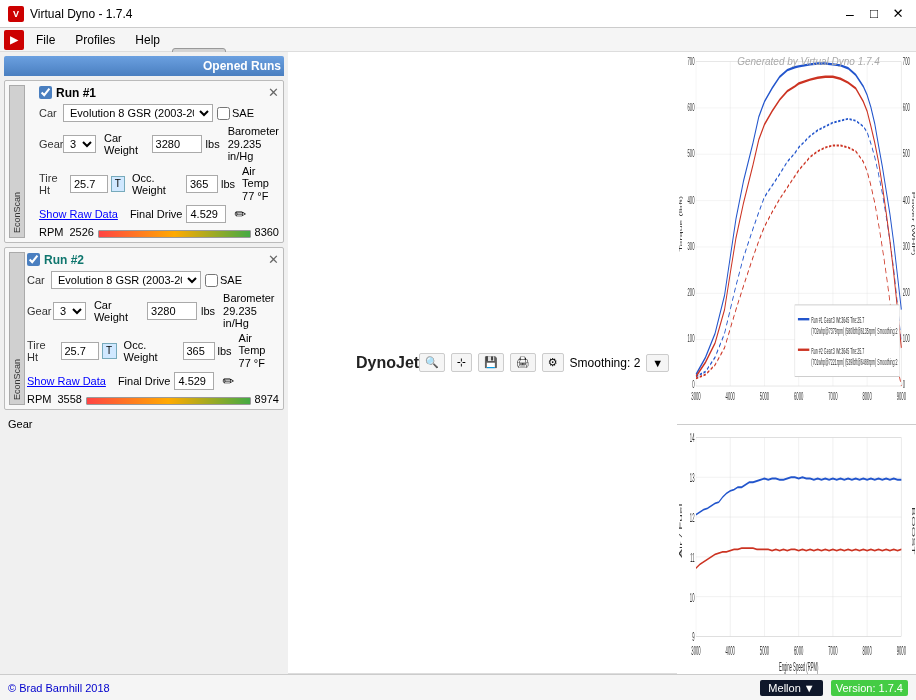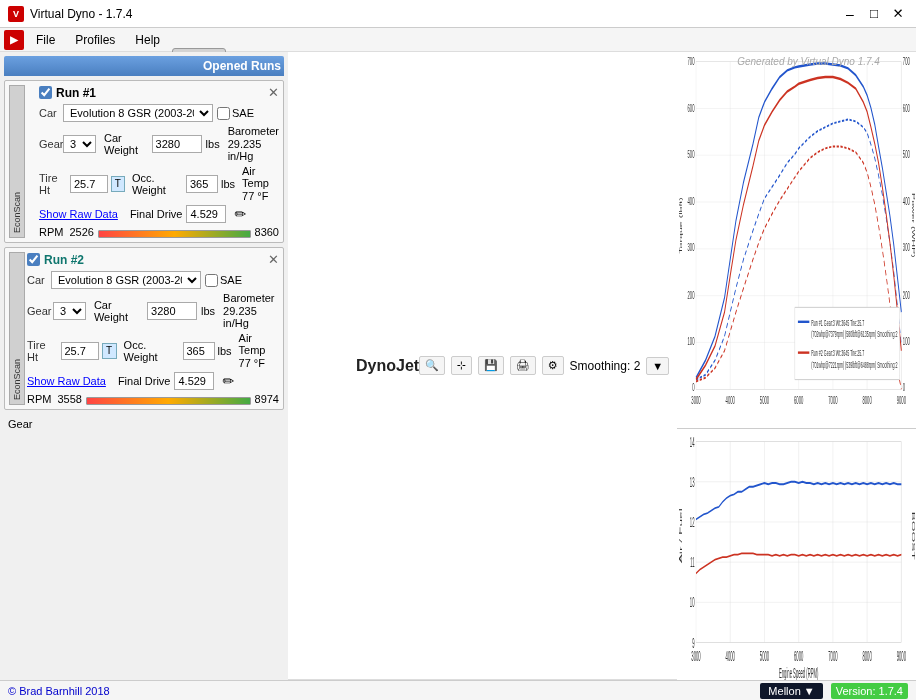--- a/index.html
+++ b/index.html
@@ -258,21 +258,21 @@
     svg text { font-family: 'Segoe UI', Tahoma, sans-serif; }
 
     
     #footer {
       display: flex;
       align-items: center;
       justify-content: space-between;
       padding: 3px 8px;
       border-top: 1px solid #ccc;
       background: #f5f5f5;
-      height: 20px;
+      height: 26px;
     }
 
     .footer-credit { color: #0000cc; font-size: 11px; }
     .footer-right { display: flex; align-items: center; gap: 8px; }
 
     .mellon-btn {
       background: #0f172a;
       color: white;
       border: none;
       padding: 2px 8px;

